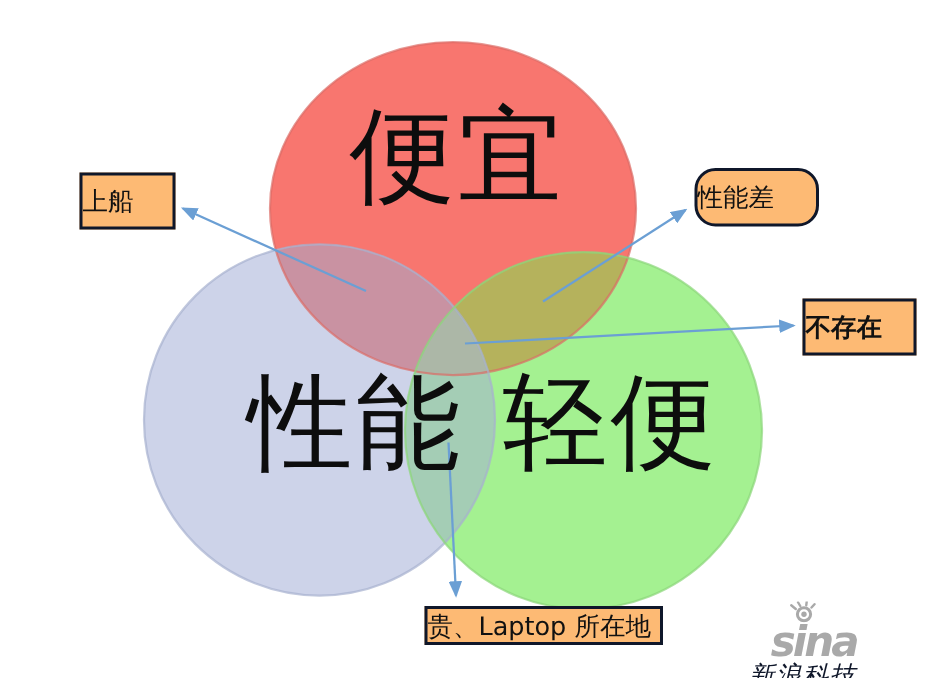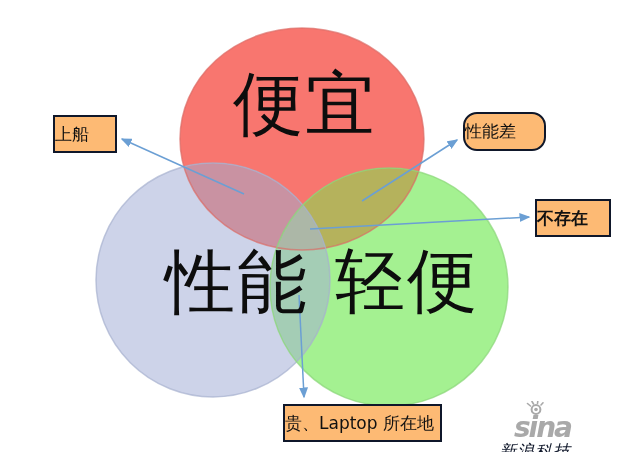--- a/index.html
+++ b/index.html
@@ -121,21 +121,21 @@
 
   <div class="callout" style="left:53px; top:115px; width:64px; height:38px;">
     <span>上船</span>
   </div>
   <div class="callout" style="left:463px; top:112px; width:83px; height:39px;border-radius:14px;">
     <span>性能差</span>
   </div>
   <div class="callout" style="left:535px; top:199px; width:76px; height:38px;font-weight:bold;">
     <span>不存在</span>
   </div>
-  <div class="callout" style="left:283px; top:404px; width:159px; height:38px;">
+  <div class="callout" style="left:283px; top:404px; width:159px; height:26px;">
     <span>贵、Laptop 所在地</span>
   </div>
 
   <div class="watermark">
     <span class="wm-logo-wrap">
       <svg class="wm-eye" width="24" height="14" viewBox="0 0 24 14">
         <circle cx="13" cy="8.5" r="4.4" fill="none" stroke-width="2" stroke="#A9A9A9"></circle>
         <circle cx="13" cy="8.5" r="1.8" fill="#A9A9A9"></circle>
         <path d="M7.5 5 L4.5 2.5 M10.5 3 L9 0.5 M14.5 2.5 L14.8 0.2 M18 4 L20 1.8" fill="none" stroke-width="1.6" stroke-linecap="round" stroke="#A9A9A9"></path>
       </svg>

